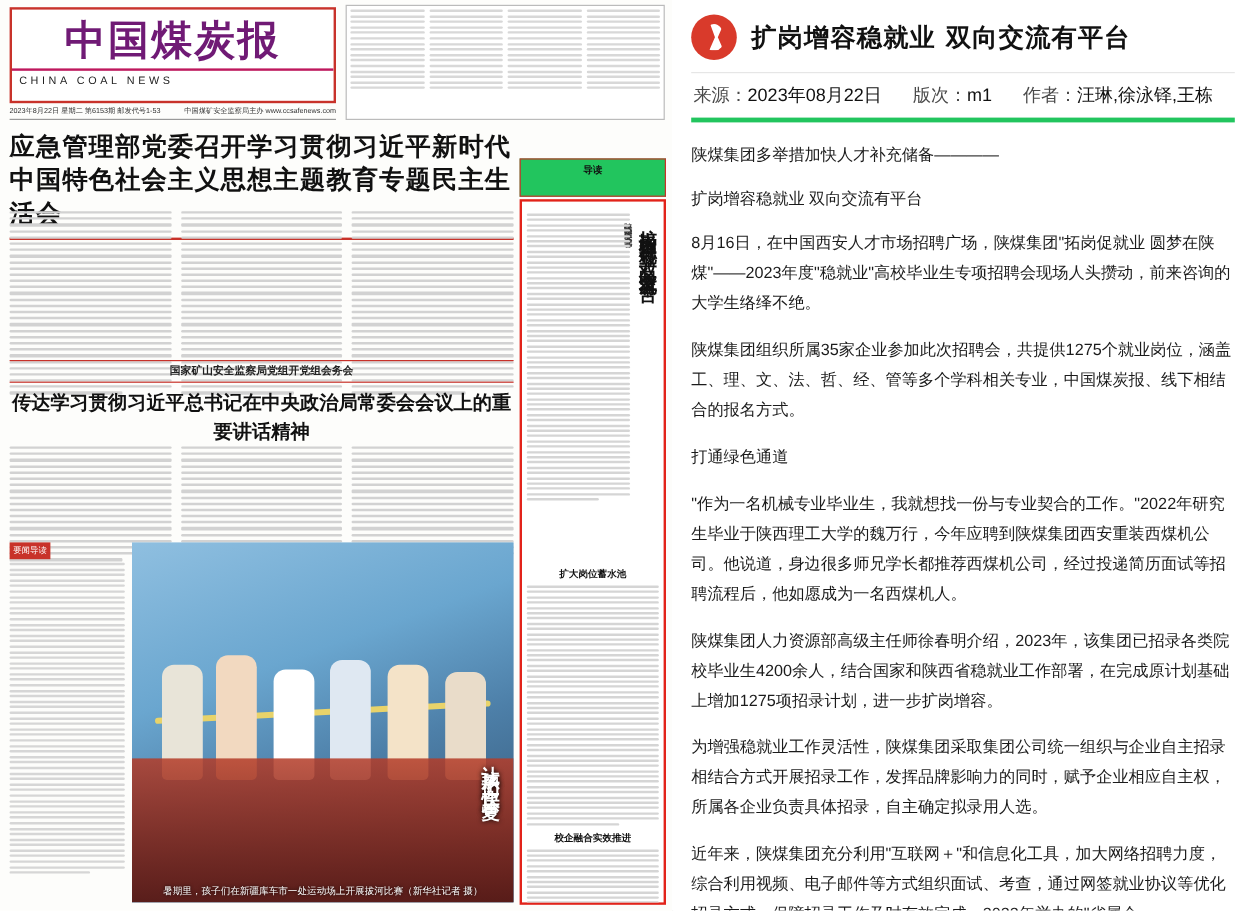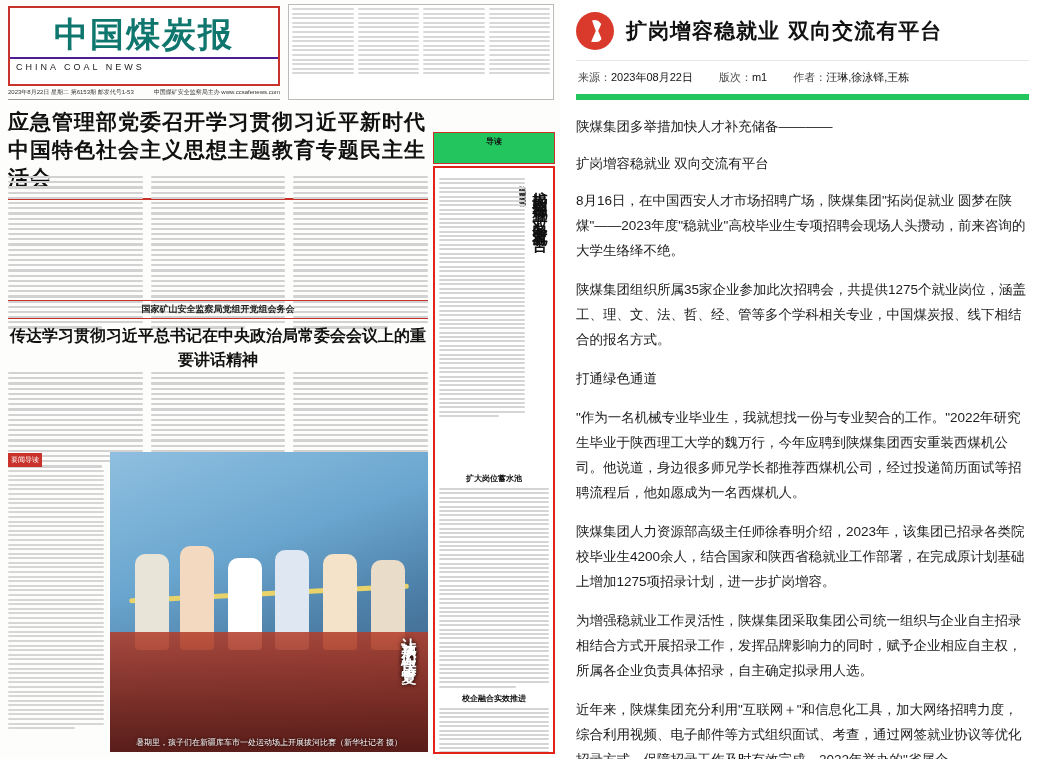--- a/index.html
+++ b/index.html
@@ -22,29 +22,29 @@
   }
   .masthead {
     position: absolute; left: 8px; top: 6px; width: 272px; height: 80px;
     border: 2px solid #c8322a;
     background: #fff;
     overflow: hidden;
   }
   .masthead-title {
     font-family: "DejaVu Serif", serif;
     font-weight: bold;
-    color: #0f766e;
+    color: #701a75;
     font-size: 34px;
     letter-spacing: 2px;
     text-align: center;
     margin-top: 6px;
     line-height: 40px;
   }
   .masthead-en {
-    border-top: 2px solid #4c1d95;
+    border-top: 2px solid #be185d;
     margin-top: 3px;
     font-size: 9px;
     letter-spacing: 3px;
     color: #222;
     padding: 3px 6px 0 6px;
   }
   .masthead-meta {
     position: absolute; left: 8px; top: 88px; width: 272px;
     font-size: 6px; color: #333; display: flex; justify-content: space-between;
     border-bottom: 1px solid #999; padding-bottom: 2px;
@@ -178,22 +178,22 @@
     content: ""; position: absolute; left: 11px; top: 8px; width: 16px; height: 22px;
     background: #fff; border-radius: 50% 50% 40% 40%;
     clip-path: polygon(30% 0, 100% 0, 70% 50%, 100% 100%, 25% 100%, 55% 50%);
   }
   .art-title {
     font-family: "DejaVu Serif", serif; font-weight: bold;
     font-size: 21px; color: #111; letter-spacing: 1px; line-height: 28px;
   }
   .art-meta {
     display: flex; align-items: center; gap: 26px;
-    border-top: 1px solid #e6e6e6; border-bottom: 6px solid #22c55e;
-    margin: 0 16px; padding: 9px 2px; font-size: 11px; color: #4a4a4a;
+    border-top: 1px solid #e6e6e6; border-bottom: 4px solid #22c55e;
+    margin: 0 16px; padding: 9px 2px; font-size: 15px; color: #4a4a4a;
   }
   .art-meta .val { color: #111; }
   .art-body { padding: 14px 18px 10px 16px; }
   .art-body p {
     margin: 0 0 14px 0;
     font-size: 13.5px;
     line-height: 25px;
     color: #1b1b1b;
     font-family: "Liberation Sans", sans-serif;
   }

